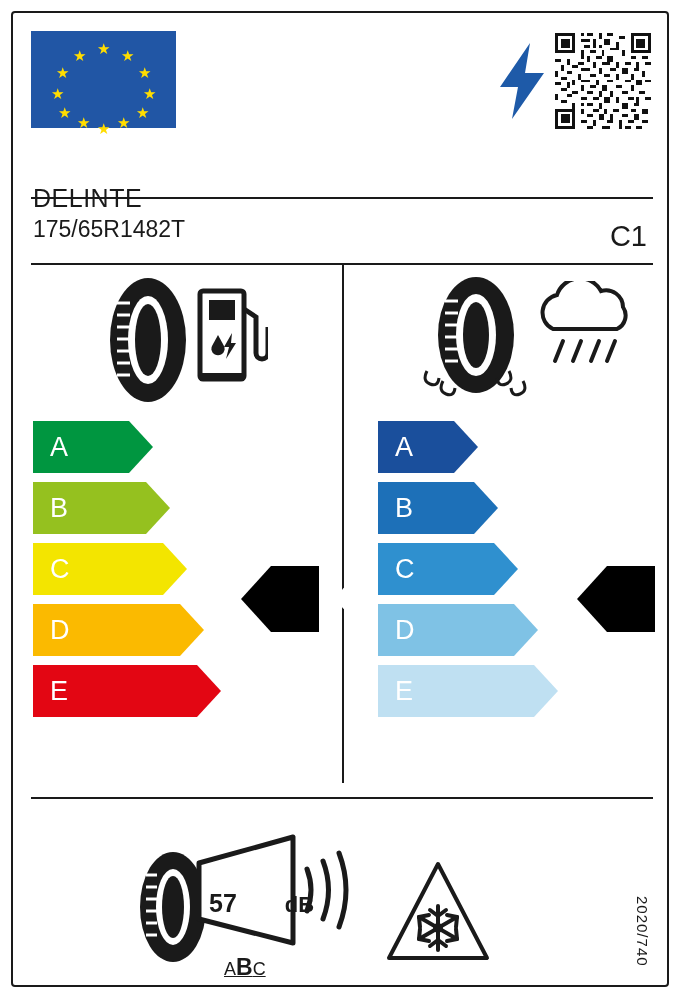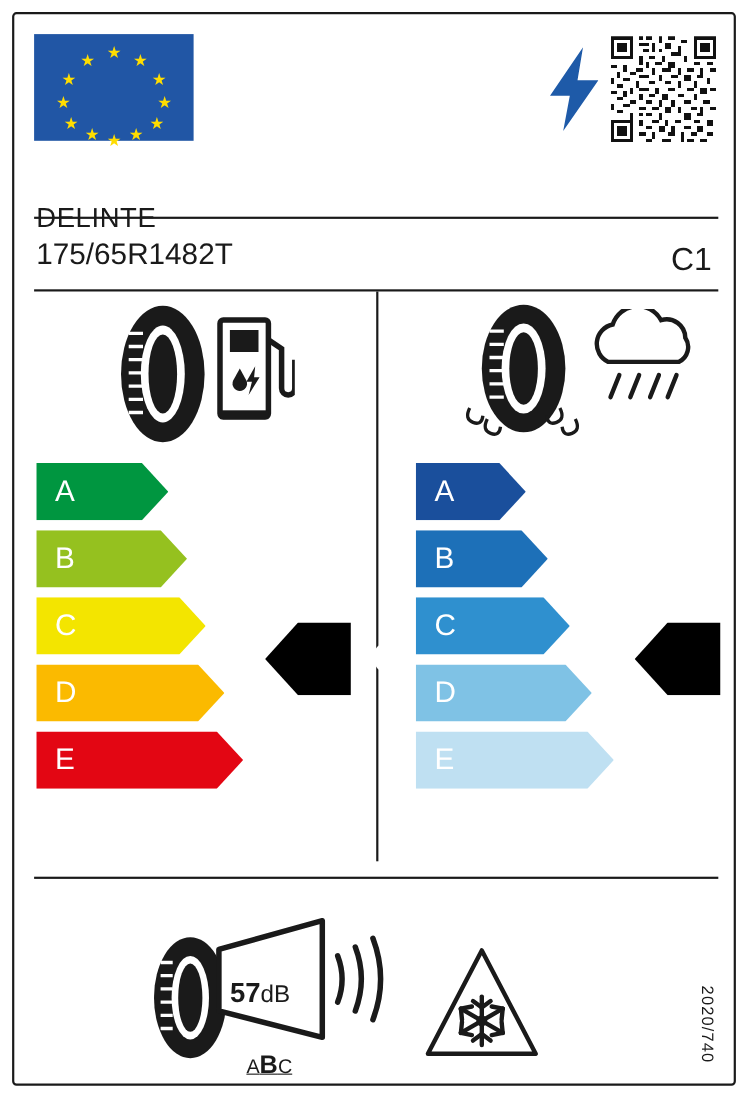--- a/index.html
+++ b/index.html
@@ -85,21 +85,21 @@
     left: 20px;
     top: 145px;
     font-size: 25px;
     letter-spacing: 0.5px;
     margin-top: 26px;
   }
   .size {
     position: absolute;
     left: 20px;
     top: 203px;
-    font-size: 27px;
+    font-size: 23px;
   }
   .cls {
     position: absolute;
     right: 20px;
     top: 207px;
     font-size: 29px;
     text-align: center;
   }
 
   
@@ -164,21 +164,21 @@
     height: 2px;
     background: #1a1a1a;
   }
   .noise-db {
     position: absolute;
     left: 196px;
     top: 876px;
     font-size: 25px;
     font-weight: bold;
   }
-  .noise-db .unit { font-weight: normal; font-size: 22px; }
+  .noise-db .unit { font-weight: bold; font-size: 22px; margin-left: 48px; }
   .noise-classes {
     position: absolute;
     left: 211px;
     top: 941px;
     font-size: 18px;
     text-decoration: underline;
   }
   .noise-classes .sel { font-size: 23px; font-weight: bold; }
   .vdate {
     position: absolute;

